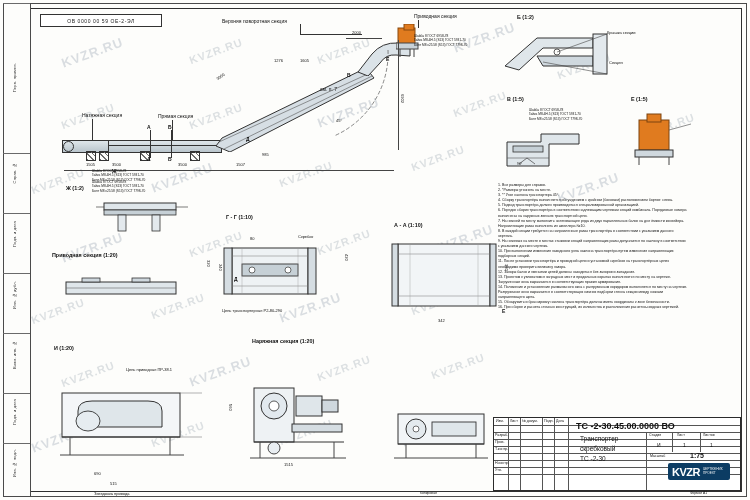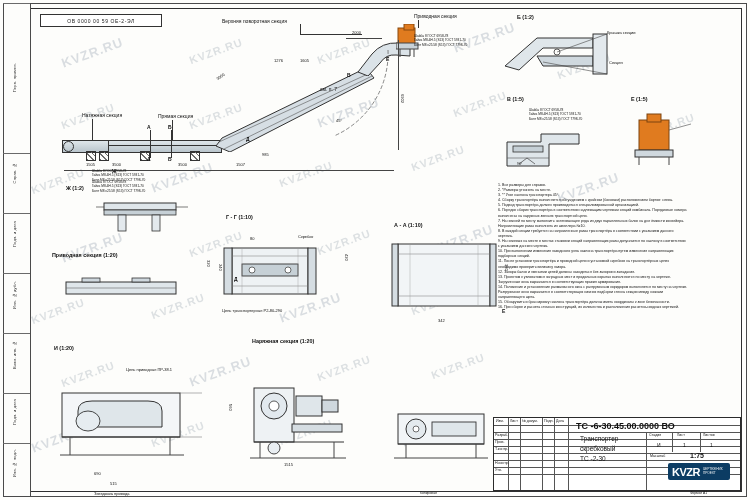--- a/index.html
+++ b/index.html
@@ -457,21 +457,21 @@
     <div class="t" style="left:28px;top:1px;">№ докум.</div>
     <div class="t" style="left:50px;top:1px;">Подп.</div>
     <div class="t" style="left:62px;top:1px;">Дата</div>
 
     <div class="t" style="left:1px;top:15px;">Разраб.</div>
     <div class="t" style="left:1px;top:22px;">Пров.</div>
     <div class="t" style="left:1px;top:29px;">Т.контр.</div>
     <div class="t" style="left:1px;top:43px;">Н.контр.</div>
     <div class="t" style="left:1px;top:50px;">Утв.</div>
 
-    <div class="tbig" style="left:82px;top:3px;">ТС -6-30.45.00.0000  ВО</div>
+    <div class="tbig" style="left:82px;top:3px;">ТС -2-30.45.00.0000  ВО</div>
 
     <div class="tmid" style="left:86px;top:17px;">Транспортер</div>
     <div class="tmid" style="left:86px;top:27px;">скребковый</div>
     <div class="tmid" style="left:86px;top:37px;">ТС -2-30</div>
 
     <div class="t" style="left:155px;top:15px;">Стадия</div>
     <div class="t" style="left:183px;top:15px;">Лист</div>
     <div class="t" style="left:209px;top:15px;">Листов</div>
     <div class="t" style="left:163px;top:24px;font-size:5px;">И</div>
     <div class="t" style="left:189px;top:24px;font-size:5px;">1</div>

